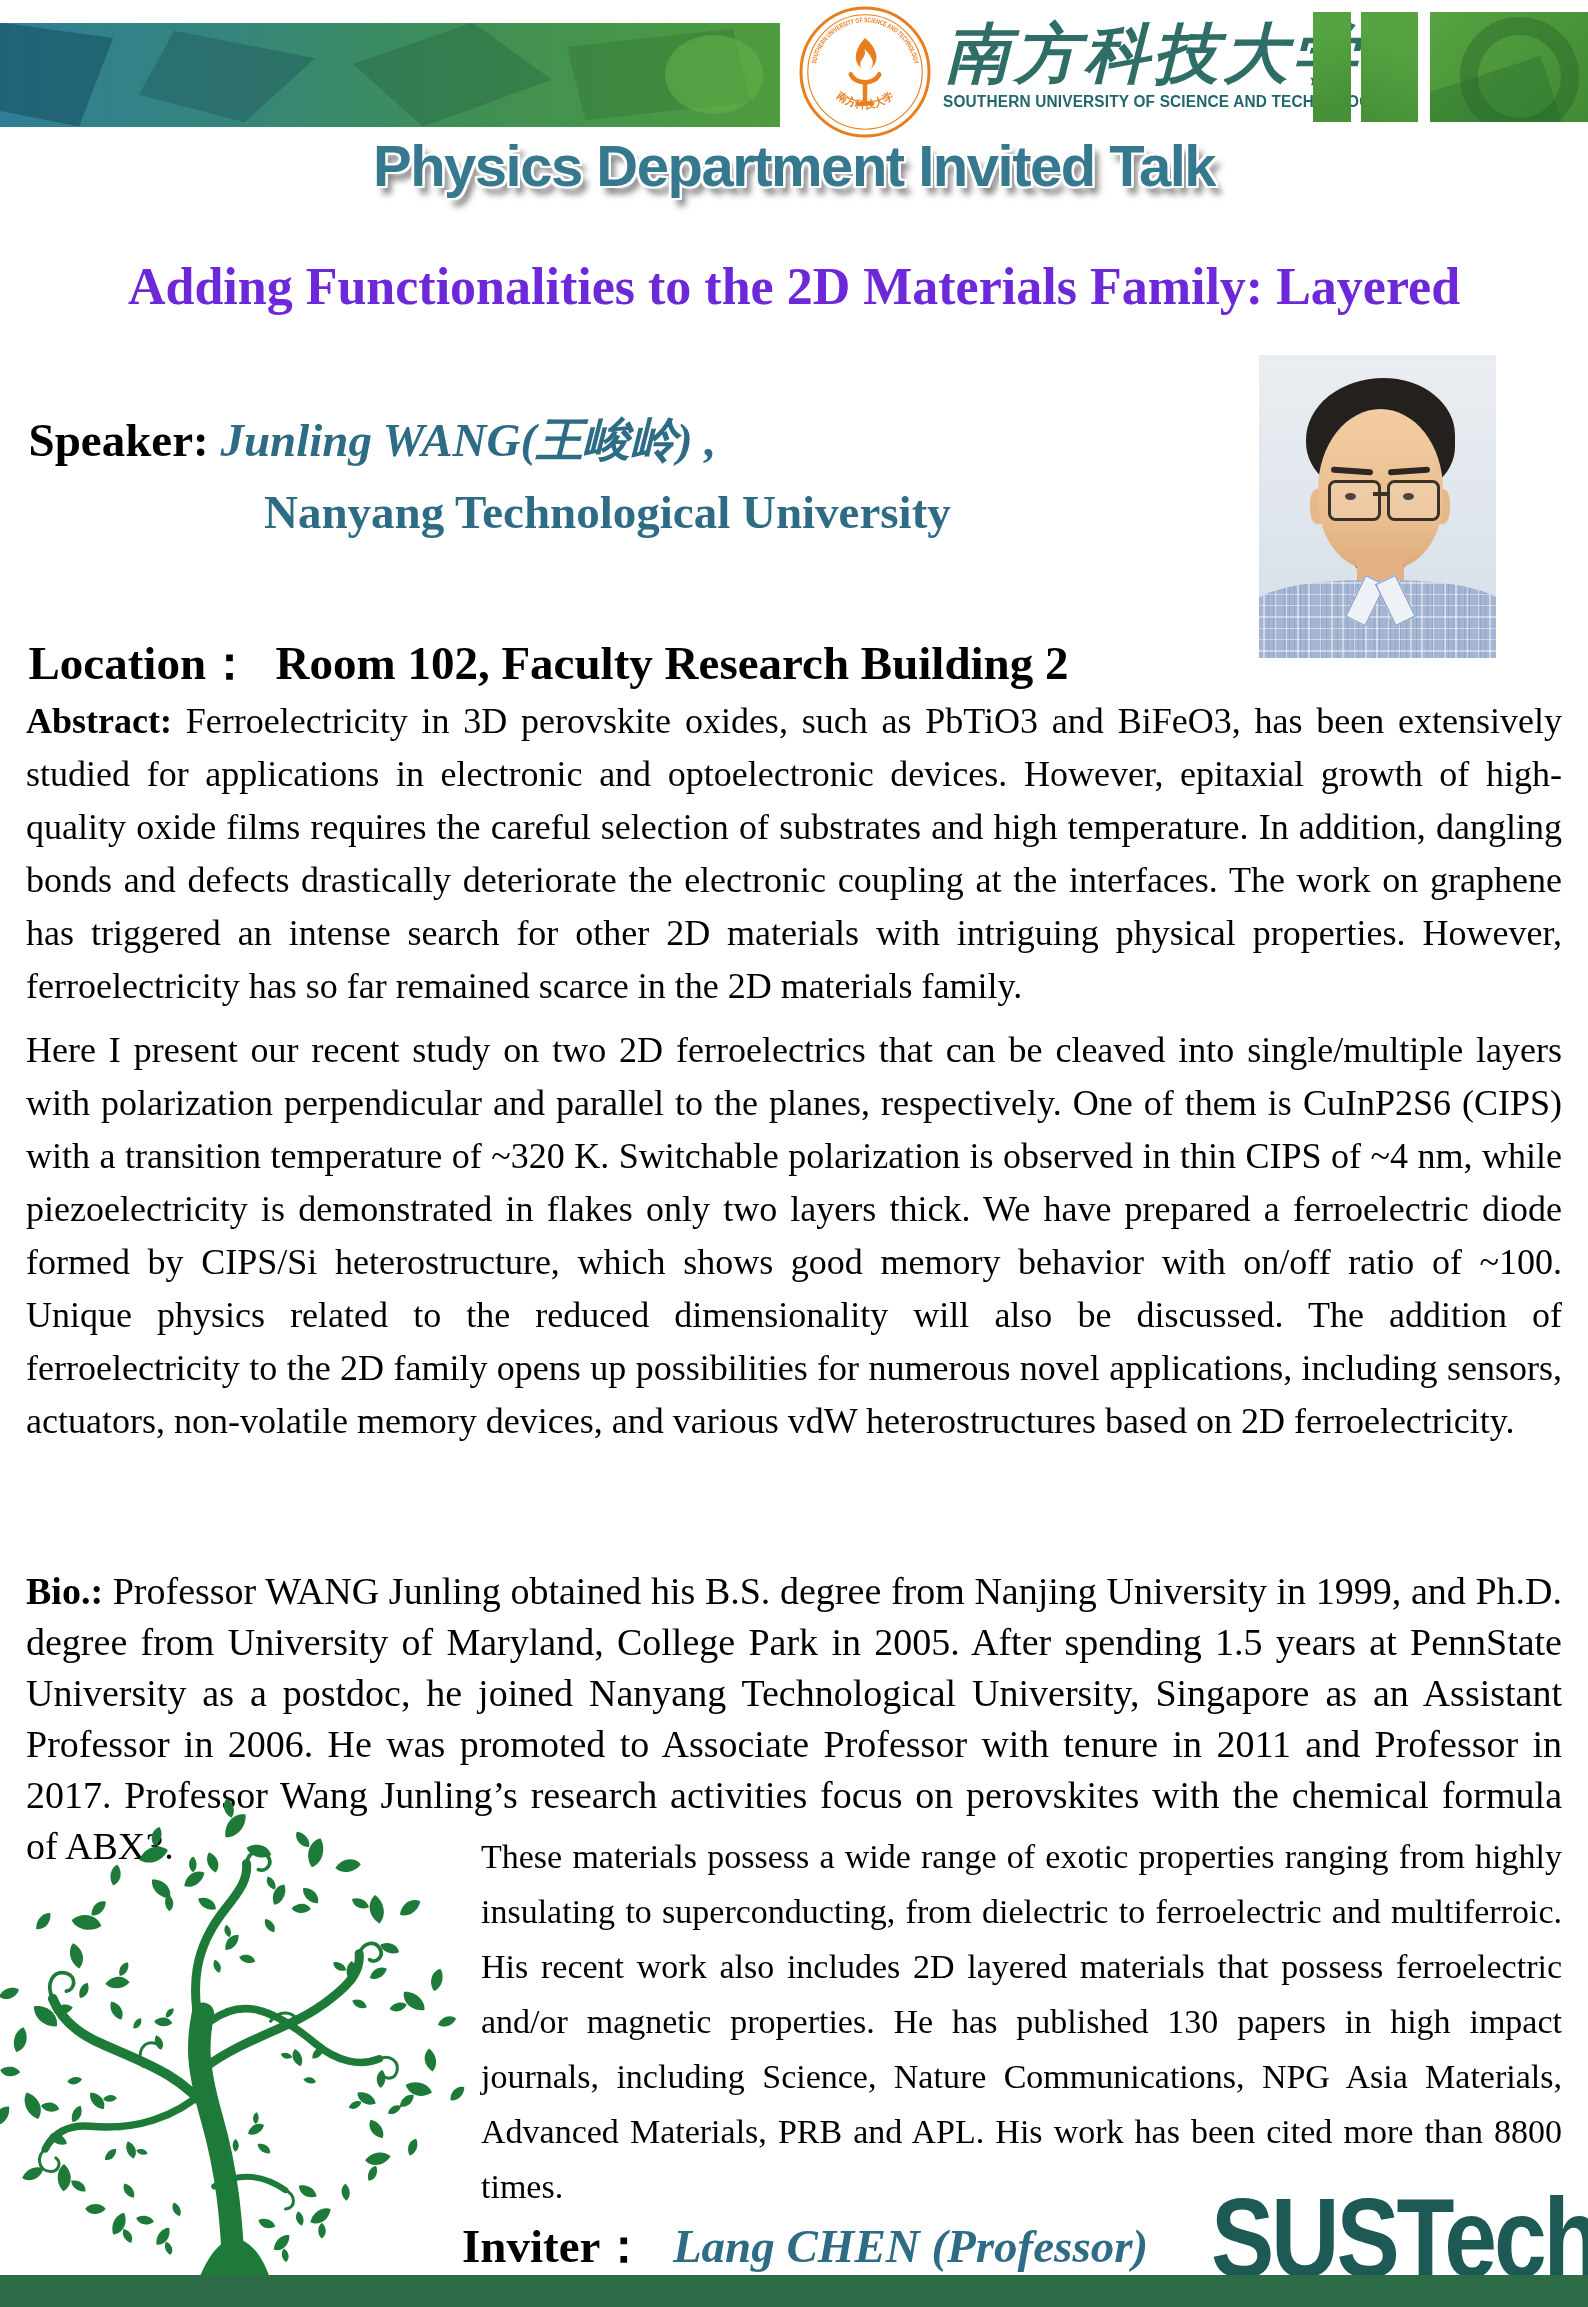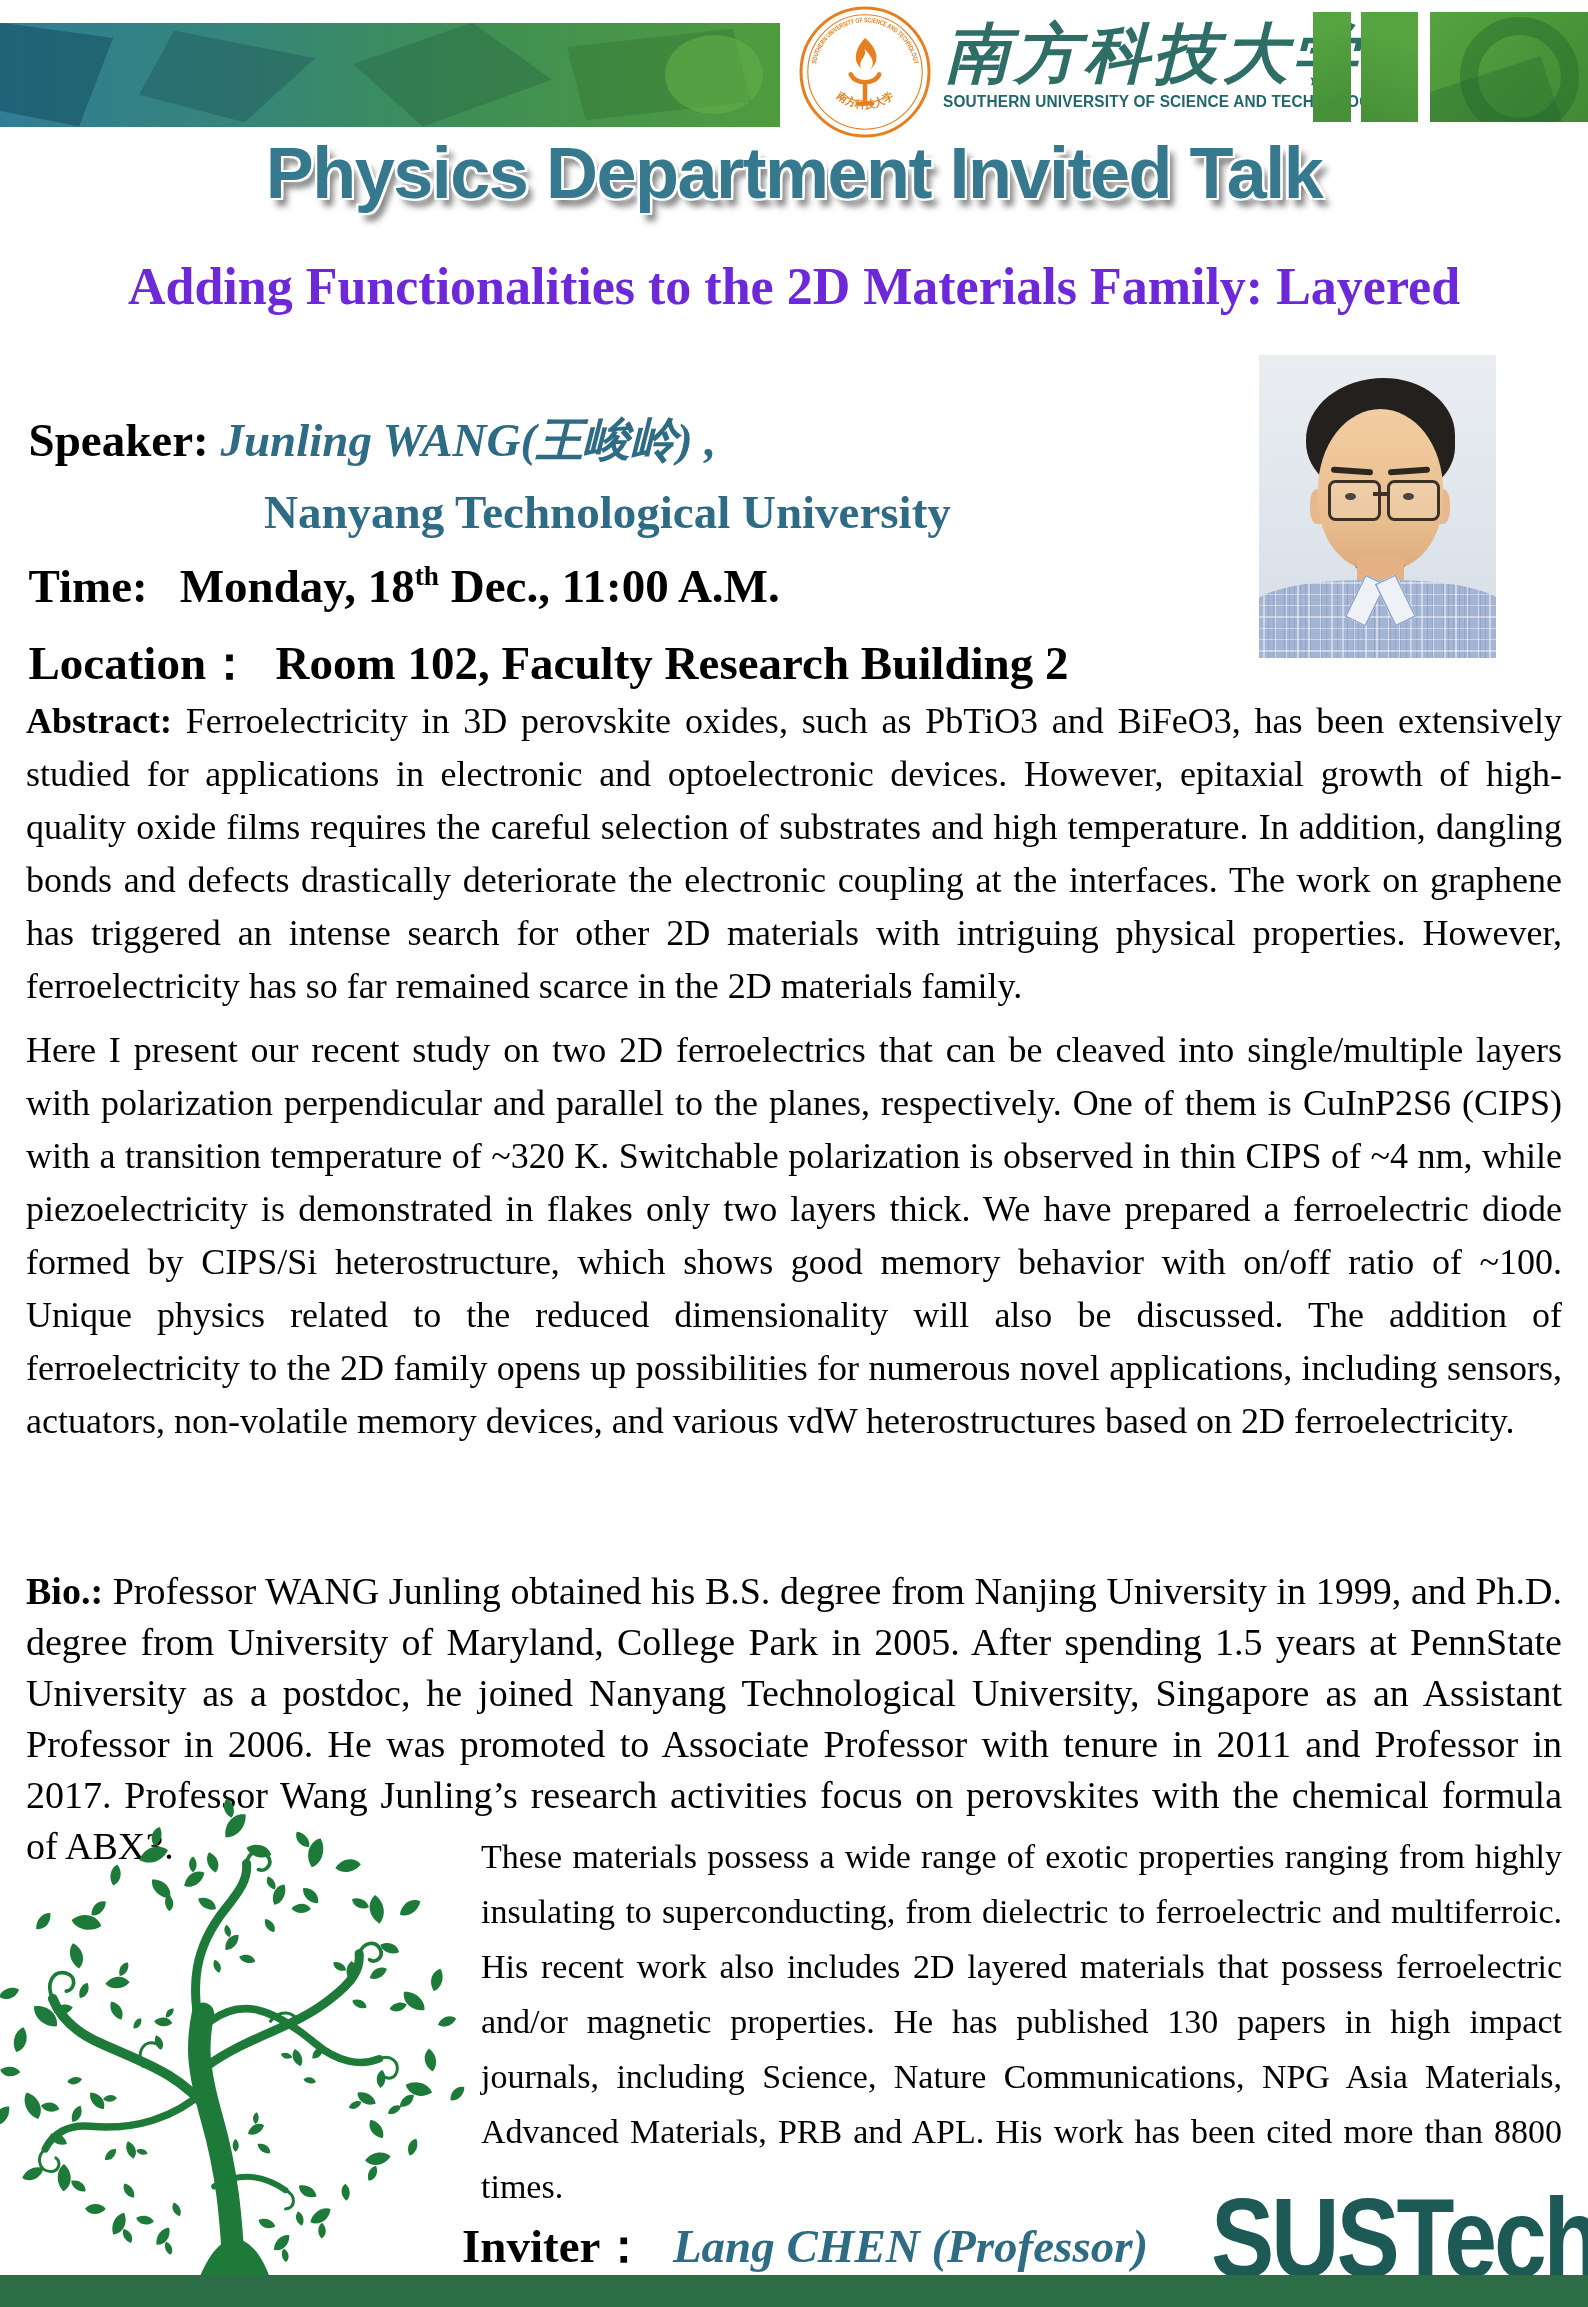--- a/index.html
+++ b/index.html
@@ -34,21 +34,21 @@
     background:linear-gradient(200deg,#55a341 30%,#468f37 100%);}
   .block3{position:absolute;left:1430px;top:12px;width:158px;height:110px;overflow:hidden;
     background:linear-gradient(135deg,#55a341 0%,#4a9539 55%,#3f8a33 100%);}
   .block3::before{content:"";position:absolute;right:9px;top:4.5px;width:83px;height:83px;
     border-radius:50%;border:18px solid rgba(30,90,40,.35);}
   .block3::after{content:"";position:absolute;left:-22.5px;bottom:-45px;width:150px;height:90px;
     background:rgba(30,95,45,.30);transform:rotate(-18deg);}
 
   
   .banner-title{position:absolute;left:0;top:132px;width:100%;text-align:center;
-    font-family:"Liberation Sans",sans-serif;font-weight:800;font-size:72px;letter-spacing:-1.5px;
+    font-family:"Liberation Sans",sans-serif;font-weight:800;font-size:58px;letter-spacing:-1.5px;
     color:#36788e;
     text-shadow:-2.3px -2.3px 0 #fff,2.3px -2.3px 0 #fff,-2.3px 2.3px 0 #fff,2.3px 2.3px 0 #fff,
       0 -2.3px 0 #fff,0 2.3px 0 #fff,-2.3px 0 0 #fff,2.3px 0 0 #fff,6px 7.5px 6.8px rgba(110,110,110,.85);
     white-space:nowrap;}
 
   
   .talk-title{position:absolute;left:0;top:248px;width:100%;text-align:center;
     font-weight:bold;font-size:52px;line-height:77px;color:#6d28d9;}
 
   
@@ -160,23 +160,20 @@
 
   <div class="talk-title">
     <div>Adding Functionalities to the 2D Materials Family: Layered</div>
   </div>
 
   <div class="info-row row-speaker">
     <span class="lbl">Speaker:</span>
     <span class="teal">Junling WANG(王峻岭) ,</span>
   </div>
   <div class="info-row row-affil">Nanyang Technological University</div>
-  <div class="info-row row-time">
-    <span class="lbl">Time:</span><span class="gap"></span><span><span>Monday, 18</span><sup>th</sup><span> Dec., 11:00 A.M.</span></span>
-  </div>
   <div class="info-row row-loc">
     <span class="lbl">Location：</span><span class="gap" style="width:22.5px"></span><span>Room 102, Faculty Research Building 2</span>
   </div>
 
   <div class="photo">
     <div class="hair"></div>
     <div class="ear l"></div>
     <div class="ear r"></div>
     <div class="face"></div>
     <div class="brow l"></div>

